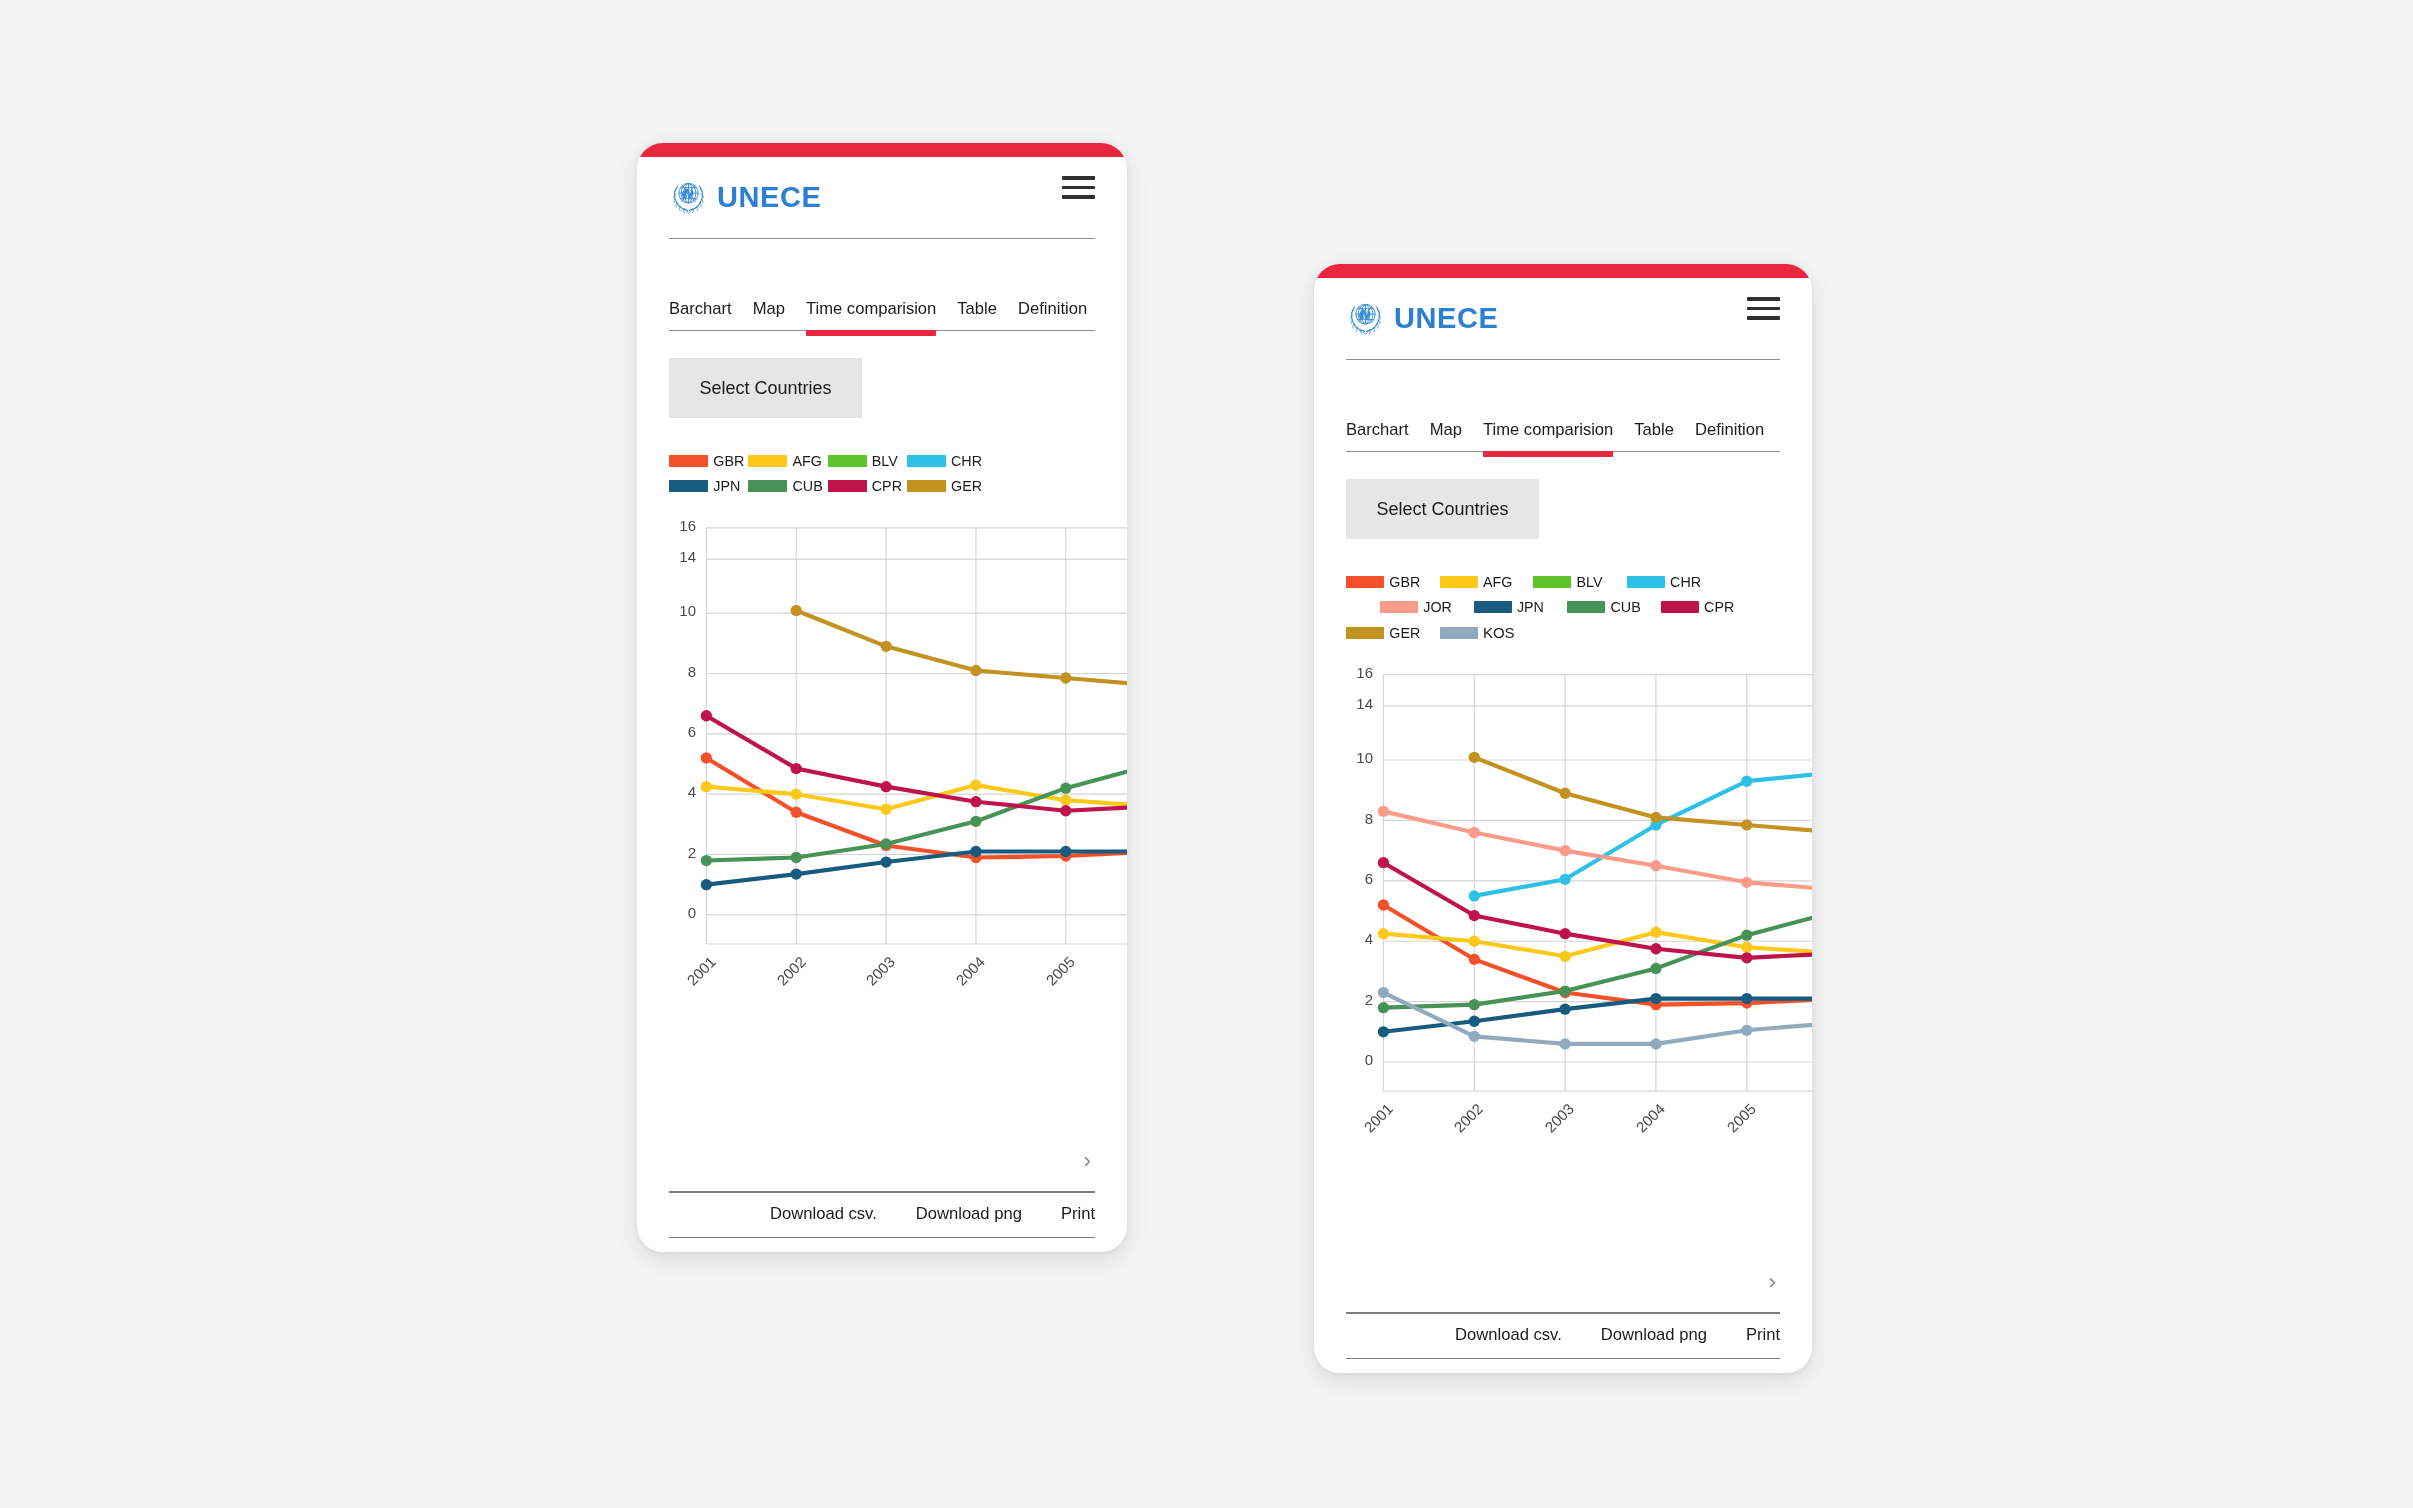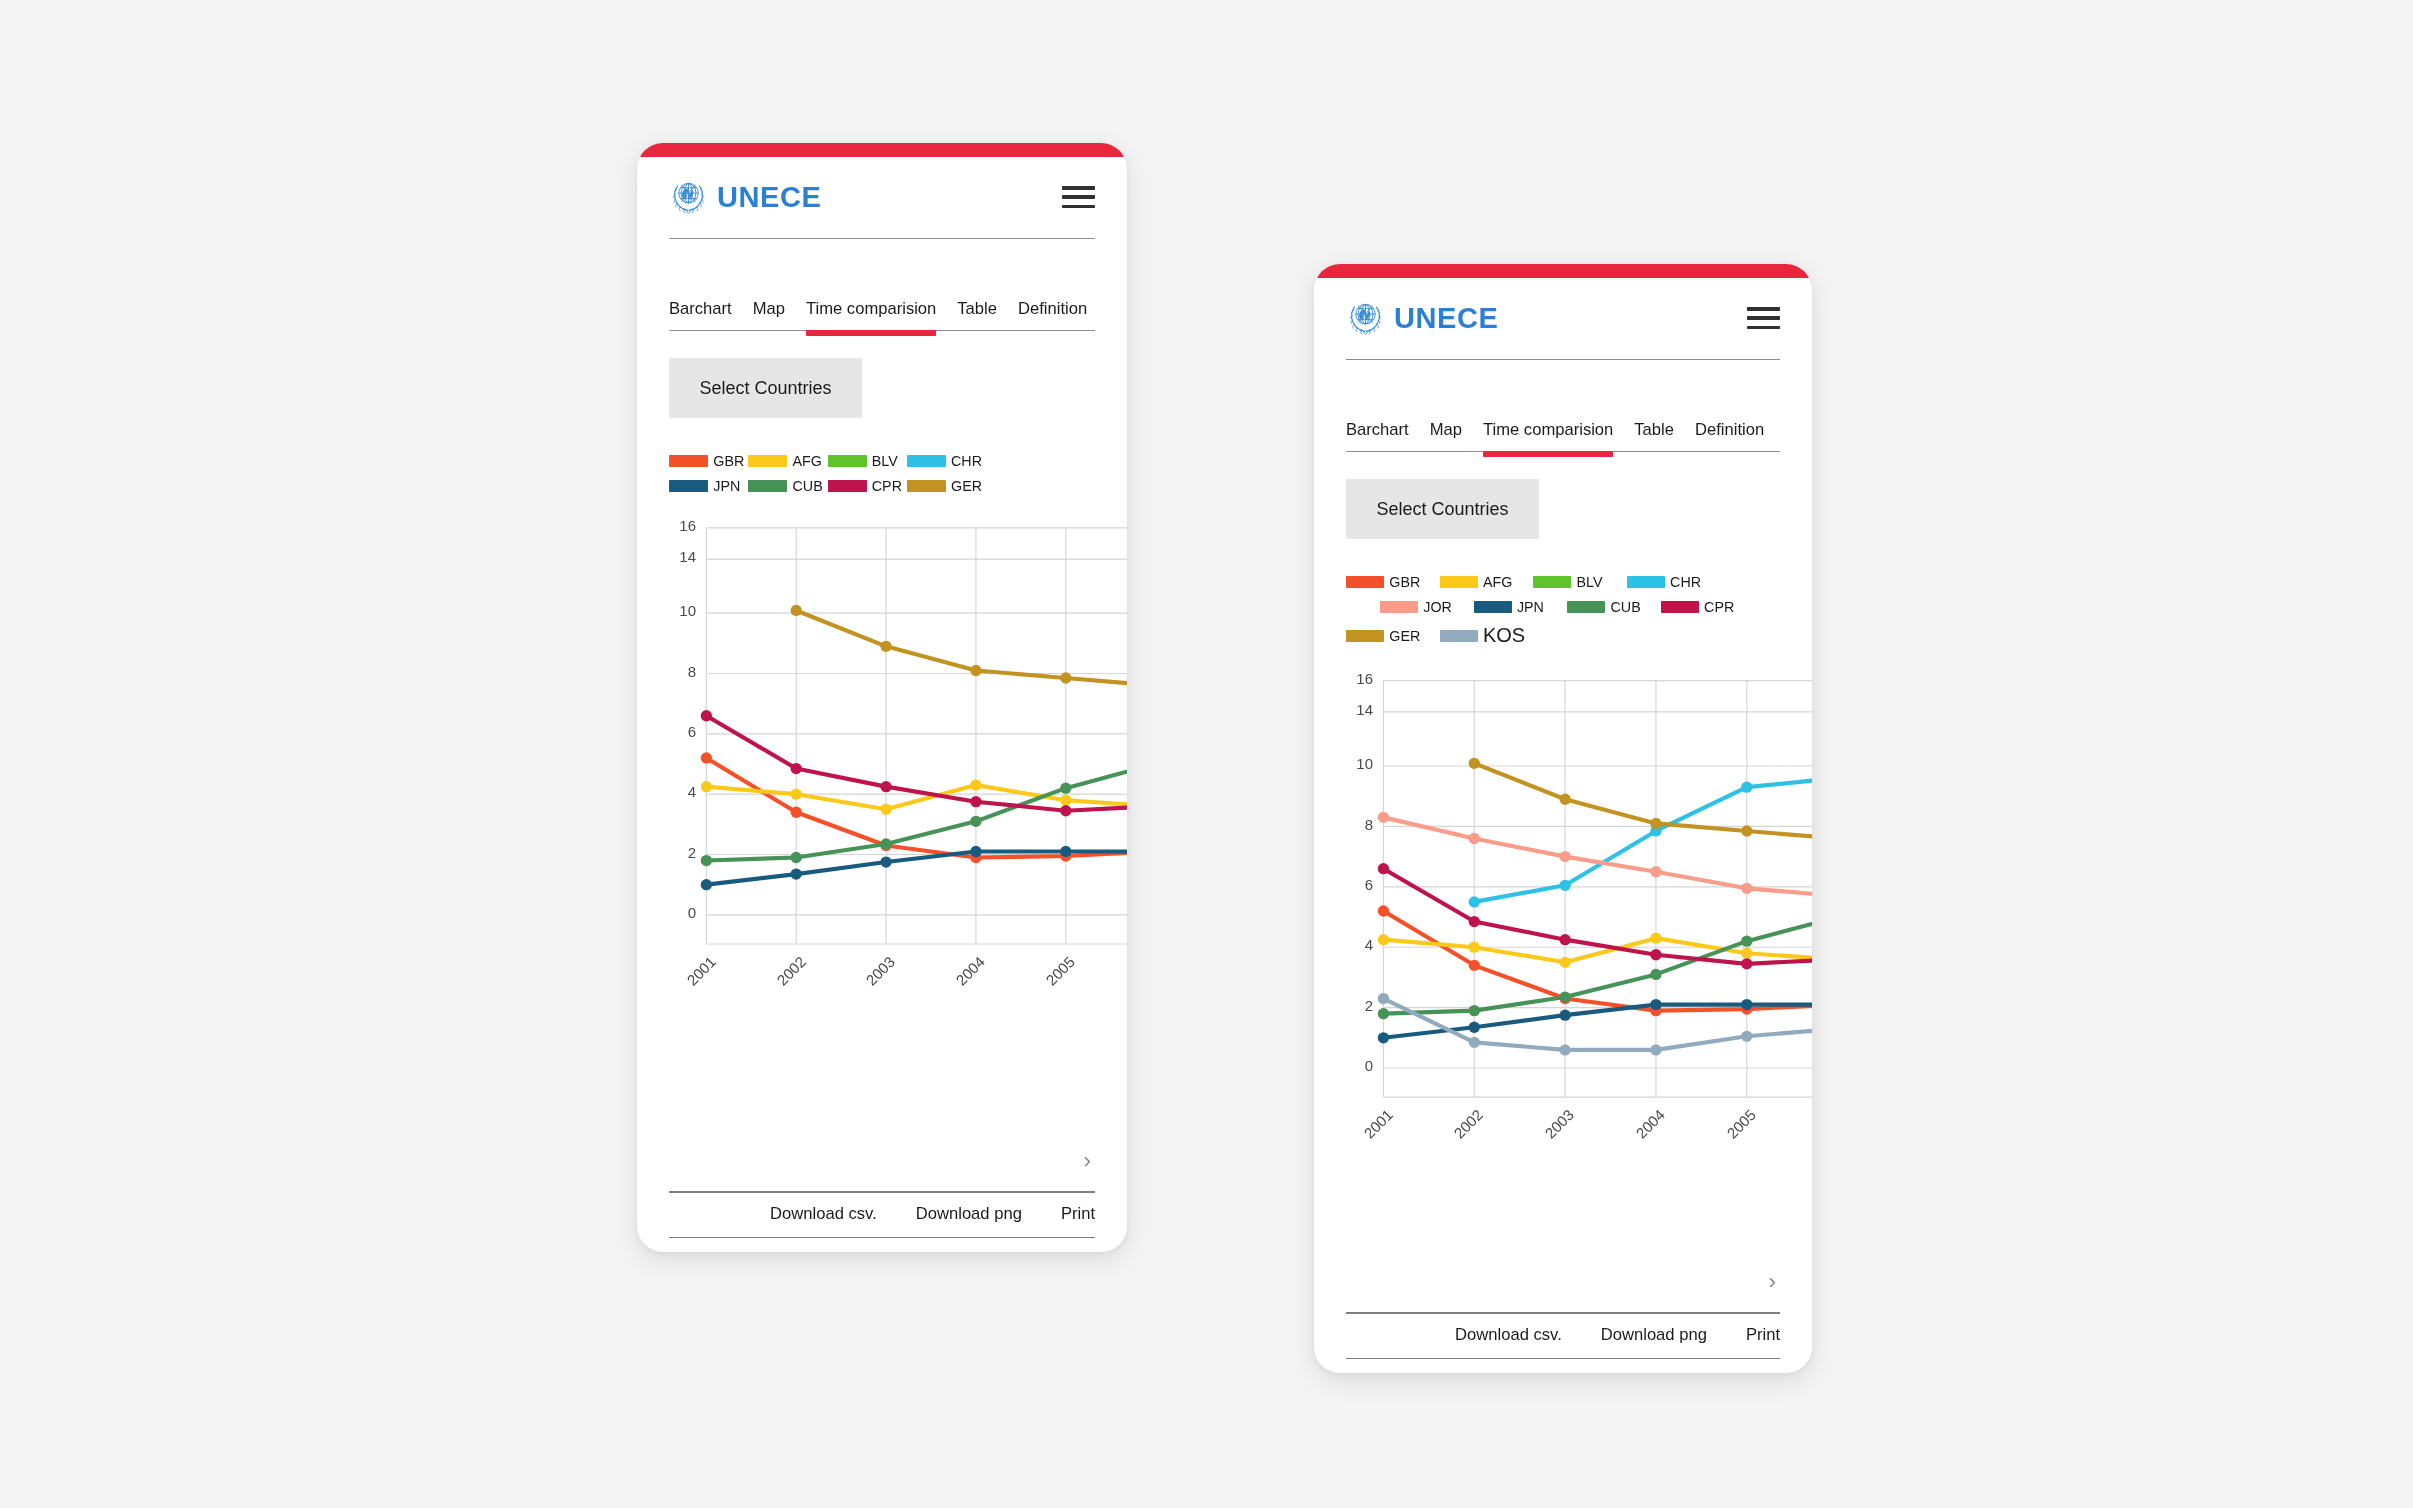--- a/index.html
+++ b/index.html
@@ -17,21 +17,21 @@
     box-shadow:0 7.5px 26px rgba(0,0,0,0.10), 0 1.5px 6px rgba(0,0,0,0.05);
     overflow:hidden;
   }
   .phone .redbar{
     position:absolute;top:0;left:0;right:0;
     background:#e8273f;
   }
   .screen{position:absolute;left:0;right:0;bottom:0;overflow:hidden;}
 
   
-  .hdr{display:flex;align-items:center;justify-content:space-between;}
+  .hdr{display:flex;justify-content:space-between;}
   .brand{display:flex;align-items:center;}
   .un-logo{flex:0 0 auto;}
   .brandtxt{
     color:#2b7fd4;font-weight:bold;letter-spacing:0.02em;
     font-family:"Liberation Sans", sans-serif;
   }
   .burger{display:flex;flex-direction:column;justify-content:space-between;}
   .burger span{display:block;background:#303030;border-radius:0.8px;width:100%;}
 
   .rule{background:#8e8e8e;}
@@ -377,21 +377,21 @@
         <div class="lg-item" style="width: 20%; margin-bottom: 9px;">
           <span class="lg-sw" style="background: rgb(191, 19, 75); width: 38px; height: 12px;"></span>
           <span class="lg-lb" style="font-size: 14.3px; margin-left: 5.3px;">CPR</span>
         </div>
         <div class="lg-item" style="width: 20%; margin-bottom: 9px;">
           <span class="lg-sw" style="background: rgb(195, 147, 34); width: 38px; height: 12px;"></span>
           <span class="lg-lb" style="font-size: 14.3px; margin-left: 5.3px;">GER</span>
         </div>
         <div class="lg-item" style="width: 20%; margin-bottom: 9px;">
           <span class="lg-sw" style="background: rgb(146, 170, 189); width: 38px; height: 12px;"></span>
-          <span class="lg-lb" style="font-size: 20px; margin-left: 5.3px;">KOS</span>
+          <span class="lg-lb" style="font-size: 15px; margin-left: 5.3px;">KOS</span>
         </div>
       </div>
 
     <div class="chartwrap" id="chartRight" style="margin-top:7.5px;height:581px;position:relative;">
         <svg width="498" height="483" style="position:absolute;left:0;top:0;overflow:hidden;" viewBox="0 0 660 640">
           <line x1="92" y1="535.36" x2="694" y2="535.36" stroke="#d5d5d5" stroke-width="1.5"></line>
           <line x1="92" y1="455.32" x2="694" y2="455.32" stroke="#d5d5d5" stroke-width="1.5"></line>
           <line x1="92" y1="375.28" x2="694" y2="375.28" stroke="#d5d5d5" stroke-width="1.5"></line>
           <line x1="92" y1="295.24" x2="694" y2="295.24" stroke="#d5d5d5" stroke-width="1.5"></line>
           <line x1="92" y1="215.2" x2="694" y2="215.2" stroke="#d5d5d5" stroke-width="1.5"></line>

